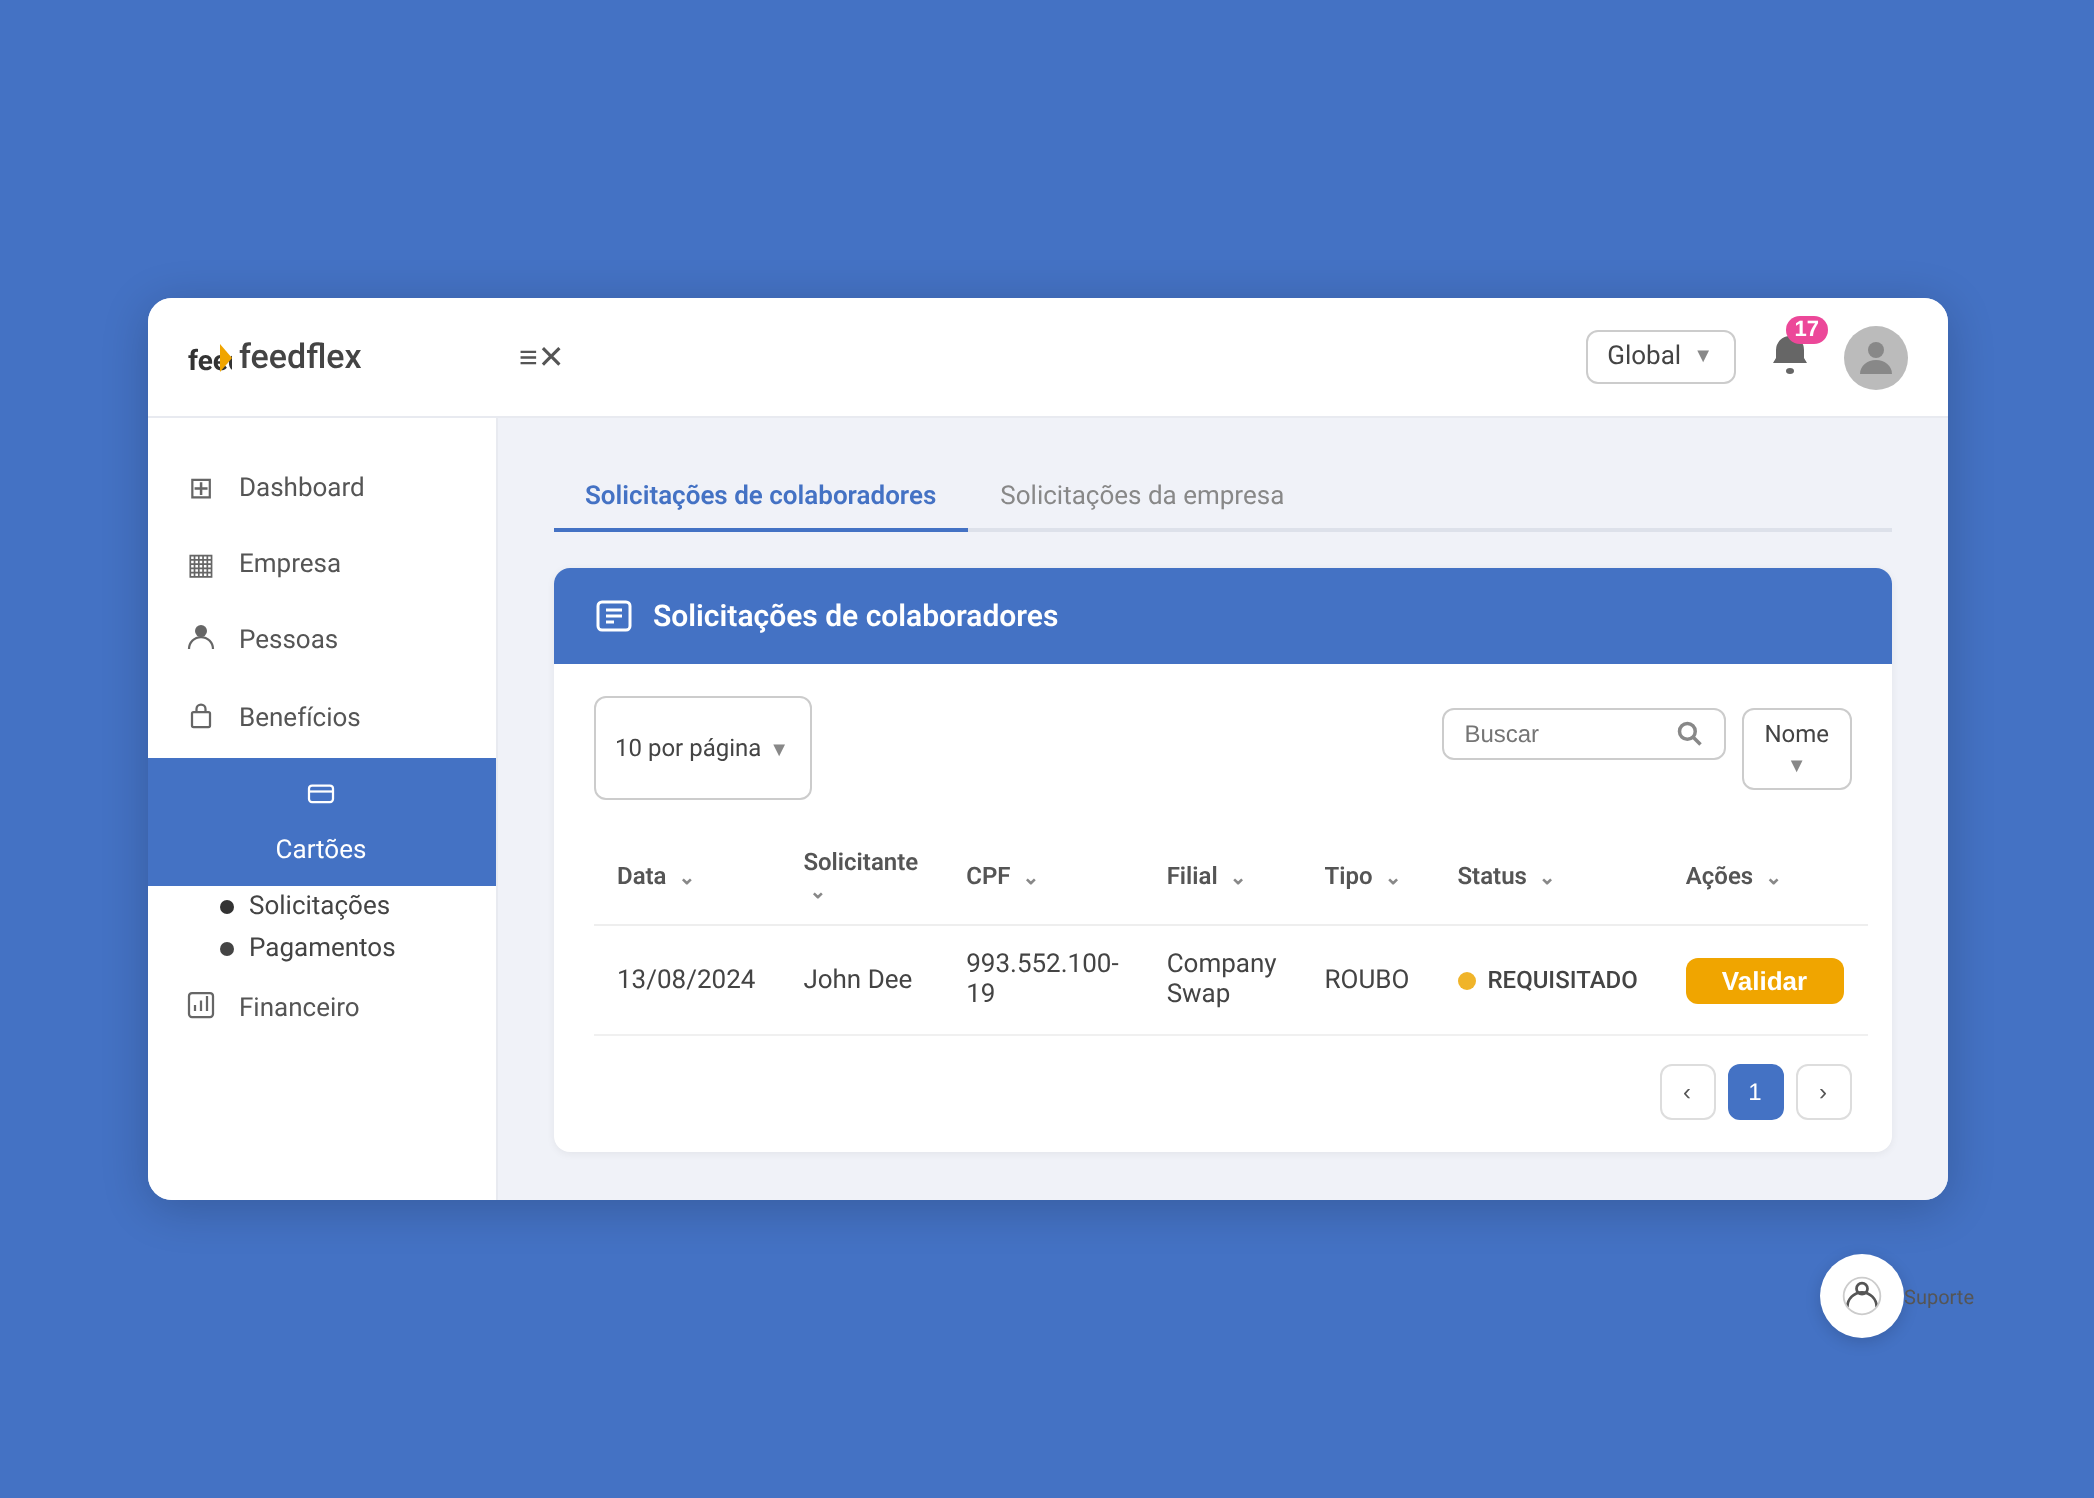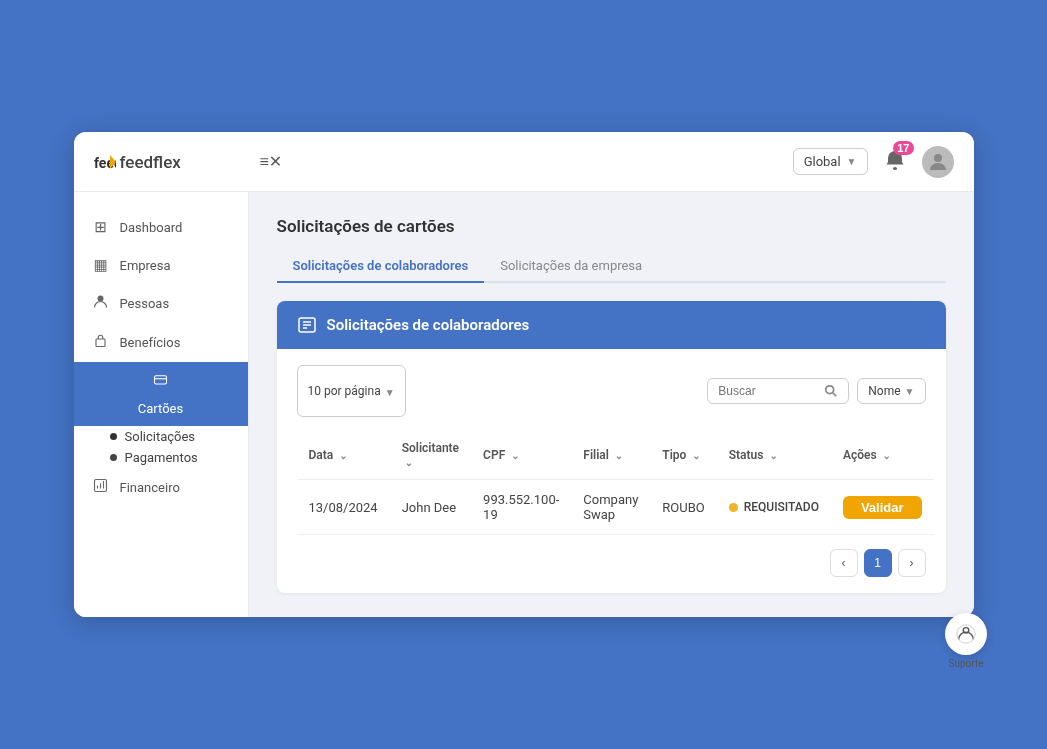--- a/index.html
+++ b/index.html
@@ -273,20 +273,21 @@
       display: flex;
       align-items: center;
       border: 1px solid #ccc;
       border-radius: 6px;
       padding: 5px 10px;
       font-size: 12px;
       color: #444;
       cursor: pointer;
       background: #fff;
       gap: 4px;
+      flex-direction: column;
     }
 
     
     table {
       width: 100%;
       border-collapse: collapse;
       font-size: 13px;
     }
     thead tr { border-bottom: 1px solid #eee; }
     th {
@@ -350,21 +351,21 @@
       color: #555;
     }
     .page-btn.active { background: #4472C4; color: #fff; border-color: #4472C4; }
 
     
     .support-fab {
       position: fixed;
       bottom: 80px;
       right: 60px;
       display: flex;
-      flex-direction: column;
+      flex-direction: row;
       align-items: center;
       cursor: pointer;
     }
     .support-circle {
       width: 42px;
       height: 42px;
       border-radius: 50%;
       background: #fff;
       display: flex;
       align-items: center;
@@ -473,21 +474,20 @@
                 <line x1="6" y1="14" x2="6" y2="10"></line>
                 <line x1="10" y1="14" x2="10" y2="7"></line>
                 <line x1="14" y1="14" x2="14" y2="4"></line>
               </svg>
           </span>
           <span>Financeiro</span>
         </div>
       </nav>
 
       <main class="main-content">
-        <h1 class="page-title">Solicitações de cartões</h1>
 
         <div class="tabs">
           <div class="tab active">Solicitações de colaboradores</div>
           <div class="tab">Solicitações da empresa</div>
         </div>
 
         <div class="card">
           <div class="card-header">
             <svg width="20" height="20" viewBox="0 0 20 20" fill="none" stroke="#fff" stroke-width="1.5">
               <rect x="2" y="3" width="16" height="14" rx="2"></rect>

